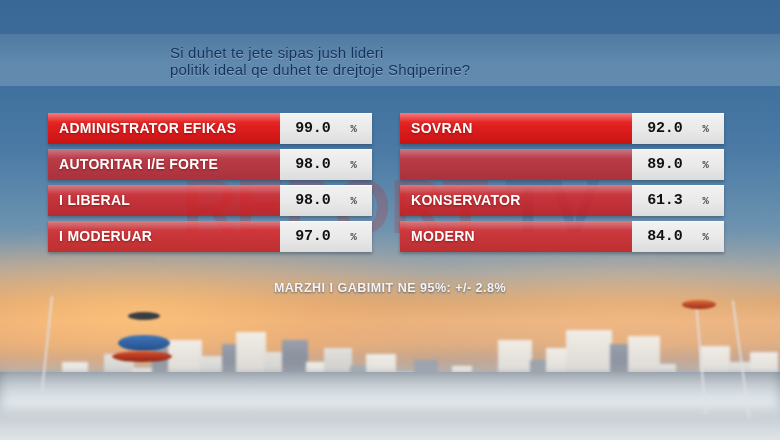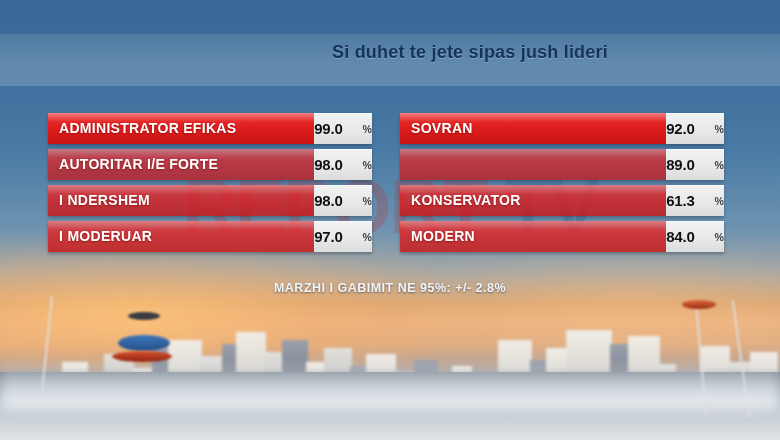--- a/index.html
+++ b/index.html
@@ -77,21 +77,21 @@
     position:relative;overflow:hidden;}
   .logo-mark .arch{
     position:absolute;left:3px;bottom:3px;width:16px;height:14px;
   }
   .logo-text{
     margin-left:7px;color:#5b7fa6;font-size:10.5px;letter-spacing:.4px;
     font-family:"Liberation Sans", sans-serif;white-space:nowrap;
   }
   .title{
     position:absolute;left:170px;top:44px;width:600px;
-    text-align:center;color:#14335c;font-weight:bold;font-size:18px;
+    color:#14335c;font-weight:normal;font-size:15px;
     line-height:17px;letter-spacing:.2px;
     text-shadow:0 1px 0 rgba(255,255,255,.25);
   }
 
   
   .watermark{
     position:absolute;left:0;top:168px;width:780px;height:76px;
     display:flex;align-items:center;justify-content:center;gap:18px;
     font-weight:bold;font-size:76px;letter-spacing:-2px;
     color:rgba(200,30,30,.22);
@@ -119,24 +119,25 @@
     background:linear-gradient(180deg, rgba(255,255,255,.33), rgba(255,255,255,0));
   }
   .row.faded .bar-fill{opacity:.72;}
   .row.faded2 .bar-fill{opacity:.80;}
   .bar-label{
     position:absolute;left:11px;top:0;height:31px;line-height:31px;
     color:#fff;font-weight:bold;font-size:14px;letter-spacing:.3px;
     text-shadow:0 1px 2px rgba(90,0,0,.5);white-space:nowrap;
   }
   .pct-box{
-    position:absolute;top:0;height:31px;right:0;width:58px;
+    position:absolute;top:0;height:31px;right:0;width:92px;
     background:linear-gradient(180deg,#f2f2f2 0%,#e9e9e9 55%,#dcdcdc 100%);
     display:flex;align-items:center;justify-content:center;gap:20px;
     box-shadow:inset 0 1px 0 rgba(255,255,255,.7);
+    font-family:Liberation Mono, monospace;
   }
   .pct-val{color:#111;font-weight:bold;font-size:15px;letter-spacing:-.2px;}
   .pct-sym{color:#444;font-weight:bold;font-size:10.5px;}
 
   
   .footer{
     position:absolute;left:0;top:281px;width:780px;text-align:center;
     color:#f2f5f8;font-weight:bold;font-size:12.5px;letter-spacing:.5px;
     text-shadow:0 1px 2px rgba(25,45,70,.6);
   }
@@ -235,20 +236,21 @@
   <div class="disk" style="left:112px;top:351px;width:60px;height:11px;background:linear-gradient(180deg,#d8502c,#8f2414);filter:blur(1px);"></div>
   <div class="mast" style="left:700px;top:304px;width:2px;height:110px;transform:rotate(-5deg);filter:blur(.8px);"></div>
   <div class="disk" style="left:682px;top:300px;width:34px;height:9px;background:linear-gradient(180deg,#e06a3a,#9a2a18);filter:blur(1px);"></div>
   <div class="mast" style="left:740px;top:300px;width:2px;height:118px;transform:rotate(-8deg);filter:blur(.8px);"></div>
 
   <div class="header-band"></div>
 
 
   <div class="title">
     <div>Si duhet te jete sipas jush lideri</div>
+    <div>politik ideal qe duhet te drejtoje Shqiperine?</div>
   </div>
 
   <div class="watermark">
     <span>REPORT</span>
     <span class="tv">TV</span>
   </div>
 
   <div class="cols">
 
     <div class="col left">
@@ -271,21 +273,21 @@
           <div class="pct-box">
             <span class="pct-val">98.0</span>
             <span class="pct-sym">%</span>
           </div>
         </div>
       </div>
 
       <div class="row faded2">
         <div class="bar-wrap">
           <div class="bar-fill" style="width:324px;"></div>
-          <div class="bar-label">I NDERSHEM</div>
+          <div class="bar-label">I LIBERAL</div>
           <div class="pct-box">
             <span class="pct-val">98.0</span>
             <span class="pct-sym">%</span>
           </div>
         </div>
       </div>
 
       <div class="row faded2">
         <div class="bar-wrap">
           <div class="bar-fill" style="width:324px;"></div>

